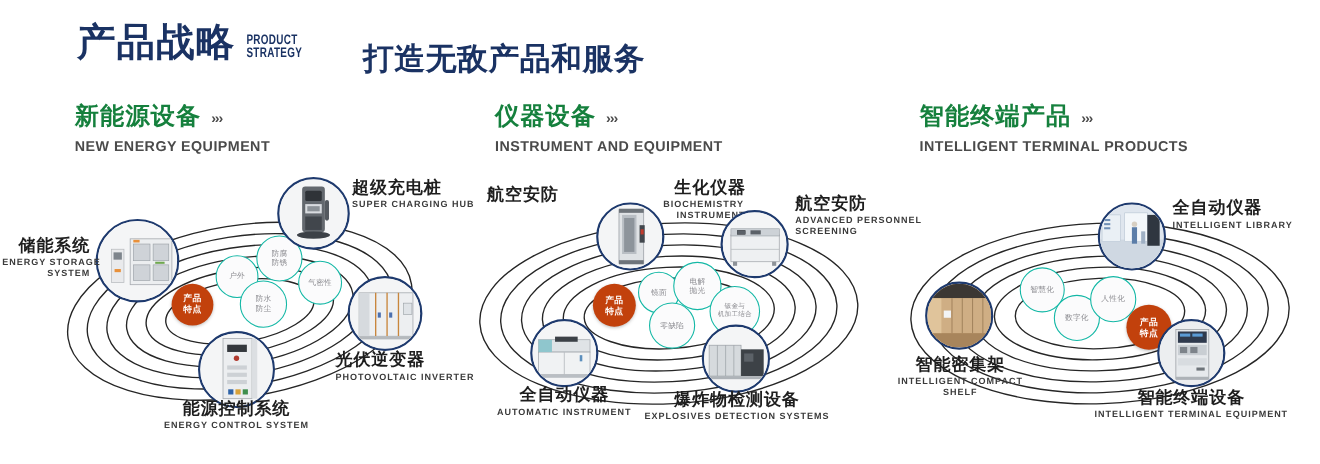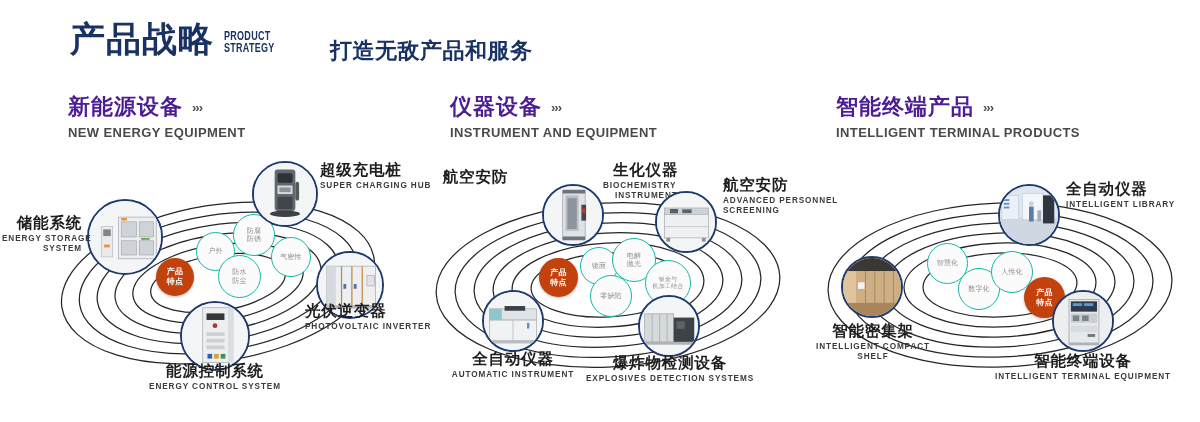--- a/index.html
+++ b/index.html
@@ -16,29 +16,29 @@
     font-size:35px;font-weight:bold;color:#1a3263;letter-spacing:1px;
     line-height:1;font-family:"DejaVu Sans",sans-serif;
   }
   .hdr-en{
     margin-left:10px;margin-bottom:2px;color:#1a3263;
     font-size:12.5px;font-weight:bold;line-height:1.02;
     letter-spacing:0.4px;transform:scaleX(0.72);transform-origin:left bottom;
     white-space:nowrap;
   }
   .hdr-sub{
-    position:absolute;left:330px;top:40px;font-size:22px;font-weight:bold;
+    position:absolute;left:330px;top:40px;font-size:28px;font-weight:bold;
     color:#1a3263;letter-spacing:0.5px;line-height:1;
     font-family:"DejaVu Sans",sans-serif;white-space:nowrap;
   }
 
   
   .sec-title{position:absolute;}
   .sec-title .cn{
-    font-size:22px;font-weight:bold;color:#4c1d95;letter-spacing:1px;
+    font-size:22px;font-weight:bold;color:#15803d;letter-spacing:1px;
     line-height:1;display:inline-block;vertical-align:middle;
     font-family:"DejaVu Sans",sans-serif;
   }
   .sec-title .arrows{
     display:inline-block;vertical-align:middle;margin-left:9px;
     color:#4b4b4b;font-size:13px;font-weight:bold;letter-spacing:-1px;
   }
   .sec-title .en{
     margin-top:7px;font-size:13px;font-weight:bold;color:#4a4a4a;
     letter-spacing:0.4px;white-space:nowrap;
@@ -186,21 +186,21 @@
         <rect x="9" y="14" width="10" height="42" fill="#d6dade"></rect>
         <line x1="25" y1="14" x2="25" y2="56" stroke="#c8863c" stroke-width="1.3"></line>
         <line x1="36" y1="14" x2="36" y2="56" stroke="#c8863c" stroke-width="1.3"></line>
         <line x1="47" y1="14" x2="47" y2="56" stroke="#c8863c" stroke-width="1.3"></line>
         <rect x="52" y="24" width="8" height="11" fill="#dfe3e7" stroke="#9aa0a6" stroke-width="0.6"></rect>
         <rect x="27" y="33" width="3" height="5" fill="#4c70b0"></rect>
         <rect x="38" y="33" width="3" height="5" fill="#4c70b0"></rect>
         <rect x="9" y="56" width="52" height="3" fill="#b5b9bd"></rect>
       </svg>
     </div>
-    <div class="cap left" style="left:285px;top:148px;">
+    <div class="cap left" style="left:285px;top:164px;">
       <div class="cn">光伏逆变器</div>
       <div class="en">PHOTOVOLTAIC INVERTER</div>
     </div>
 
     <div class="node" style="left:160px;top:146px;width:70px;height:70px;">
       <svg class="art" viewBox="0 0 70 70">
         <rect x="0" y="0" width="70" height="70" fill="#f4f5f6"></rect>
         <rect x="22" y="5" width="28" height="58" fill="#eceef0" stroke="#a9adb2" stroke-width="0.8"></rect>
         <rect x="26" y="11" width="19" height="7" fill="#34383d"></rect>
         <circle cx="35" cy="24" r="2.6" fill="#b03a2e"></circle>

